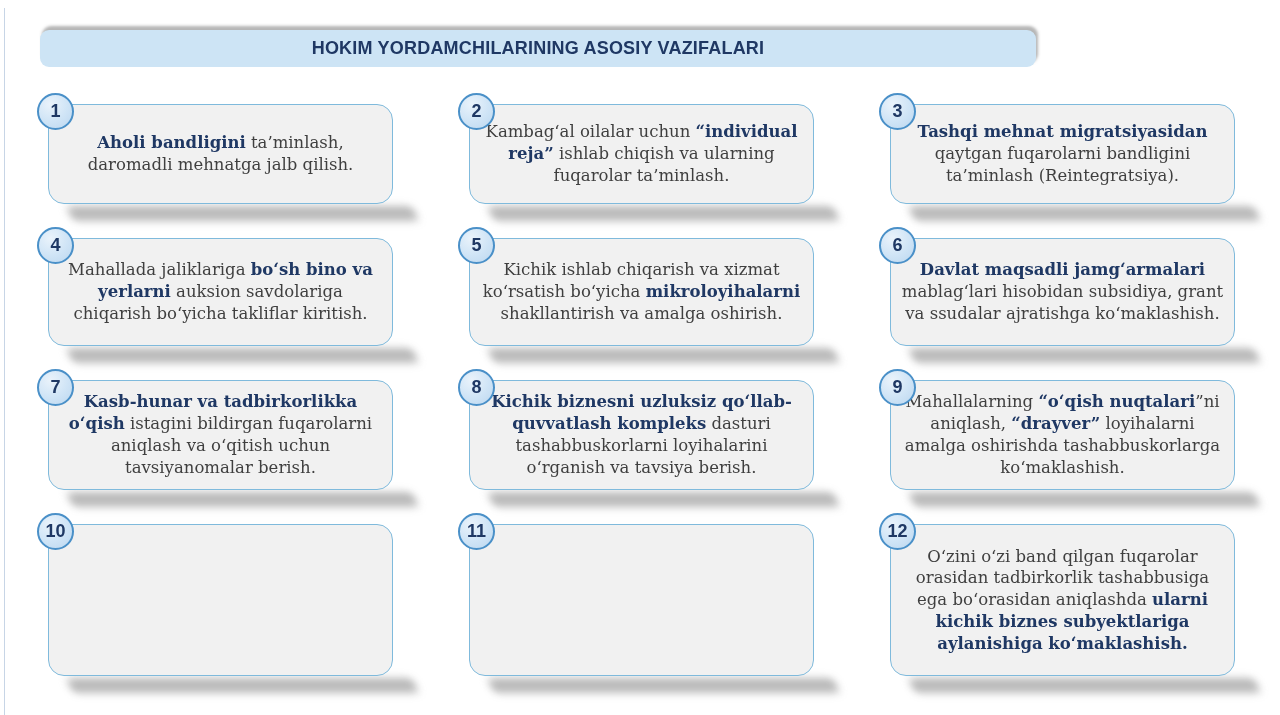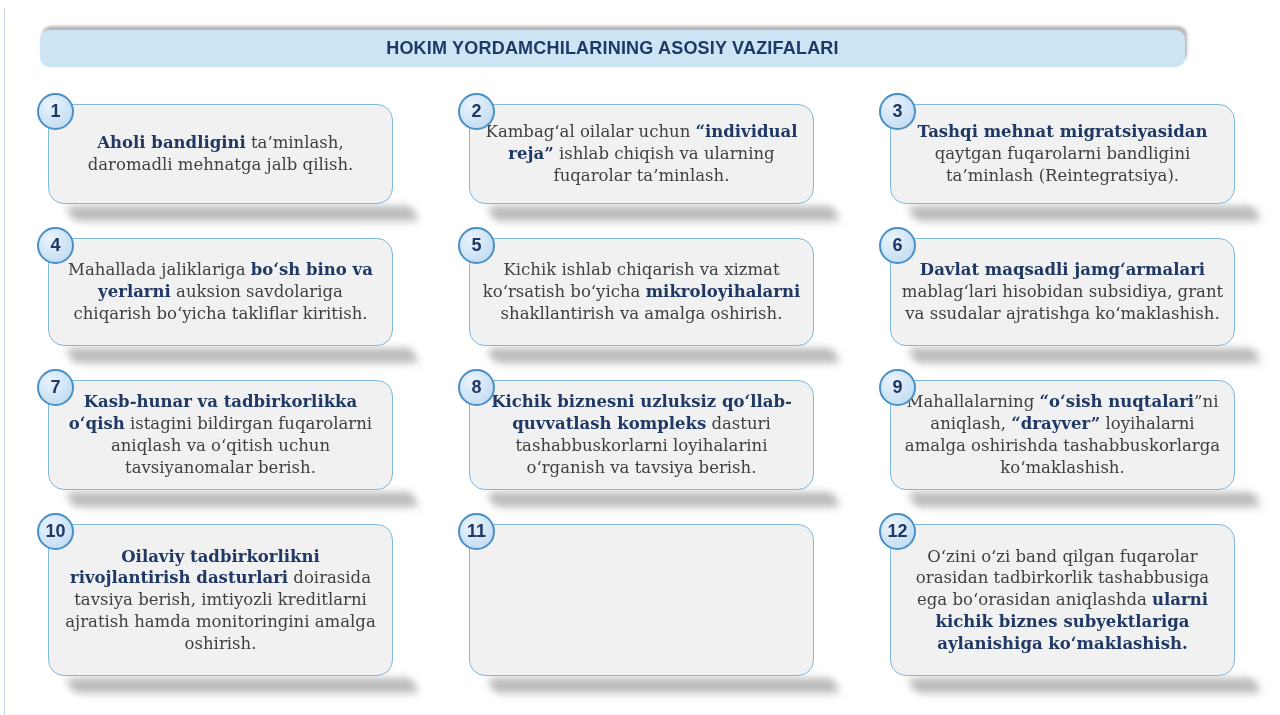--- a/index.html
+++ b/index.html
@@ -22,21 +22,21 @@
   }
   .slide { position: absolute; inset: 0; }
 
   .edge-line {
     position: absolute; left: 4px; top: 8px; bottom: 0;
     width: 1px; background: #c7d5e6;
   }
 
   .header {
     position: absolute; left: 40px; top: 30px;
-    width: 1145px; height: 37px;
+    width: 996px; height: 37px;
     background: var(--header-bg);
     border-radius: 9px;
     display: flex; align-items: center; justify-content: center;
     box-shadow: 2px -4px 3px rgba(110,110,110,0.5);
   }
   .header h1 {
     margin: 0;
     font-family: "Liberation Sans", sans-serif;
     font-weight: 700;
     font-size: 18px;
@@ -164,28 +164,27 @@
     <div class="badge">
       <span>8</span>
     </div>
     <div class="card-text"><b class="seg bold-seg">Kichik biznesni uzluksiz qo‘llab-quvvatlash kompleks</b><span class="seg"> dasturi tashabbuskorlarni loyihalarini o‘rganish va tavsiya berish.</span></div>
   </div>
 
   <div class="card">
     <div class="badge">
       <span>9</span>
     </div>
-    <div class="card-text"><span class="seg">Mahallalarning </span><b class="seg bold-seg">“o‘sish nuqtalari</b><span class="seg">”ni aniqlash, </span><b class="seg bold-seg">“drayver”</b><span class="seg"> loyihalarni amalga oshirishda tashabbuskorlarga ko‘maklashish.</span></div>
+    <div class="card-text"><span class="seg">Mahallalarning </span><b class="seg bold-seg">“o‘qish nuqtalari</b><span class="seg">”ni aniqlash, </span><b class="seg bold-seg">“drayver”</b><span class="seg"> loyihalarni amalga oshirishda tashabbuskorlarga ko‘maklashish.</span></div>
   </div>
 
   <div class="card">
     <div class="badge">
       <span>10</span>
     </div>
-    <div class="card-text"><b class="seg bold-seg">Oilaviy tadbirkorlikni rivojlantirish dasturlari</b><span class="seg"> doirasida tavsiya berish, imtiyozli kreditlarni ajratish hamda monitoringini amalga oshirish.</span></div>
   </div>
 
   <div class="card">
     <div class="badge">
       <span>11</span>
     </div>
   </div>
 
   <div class="card">
     <div class="badge">

